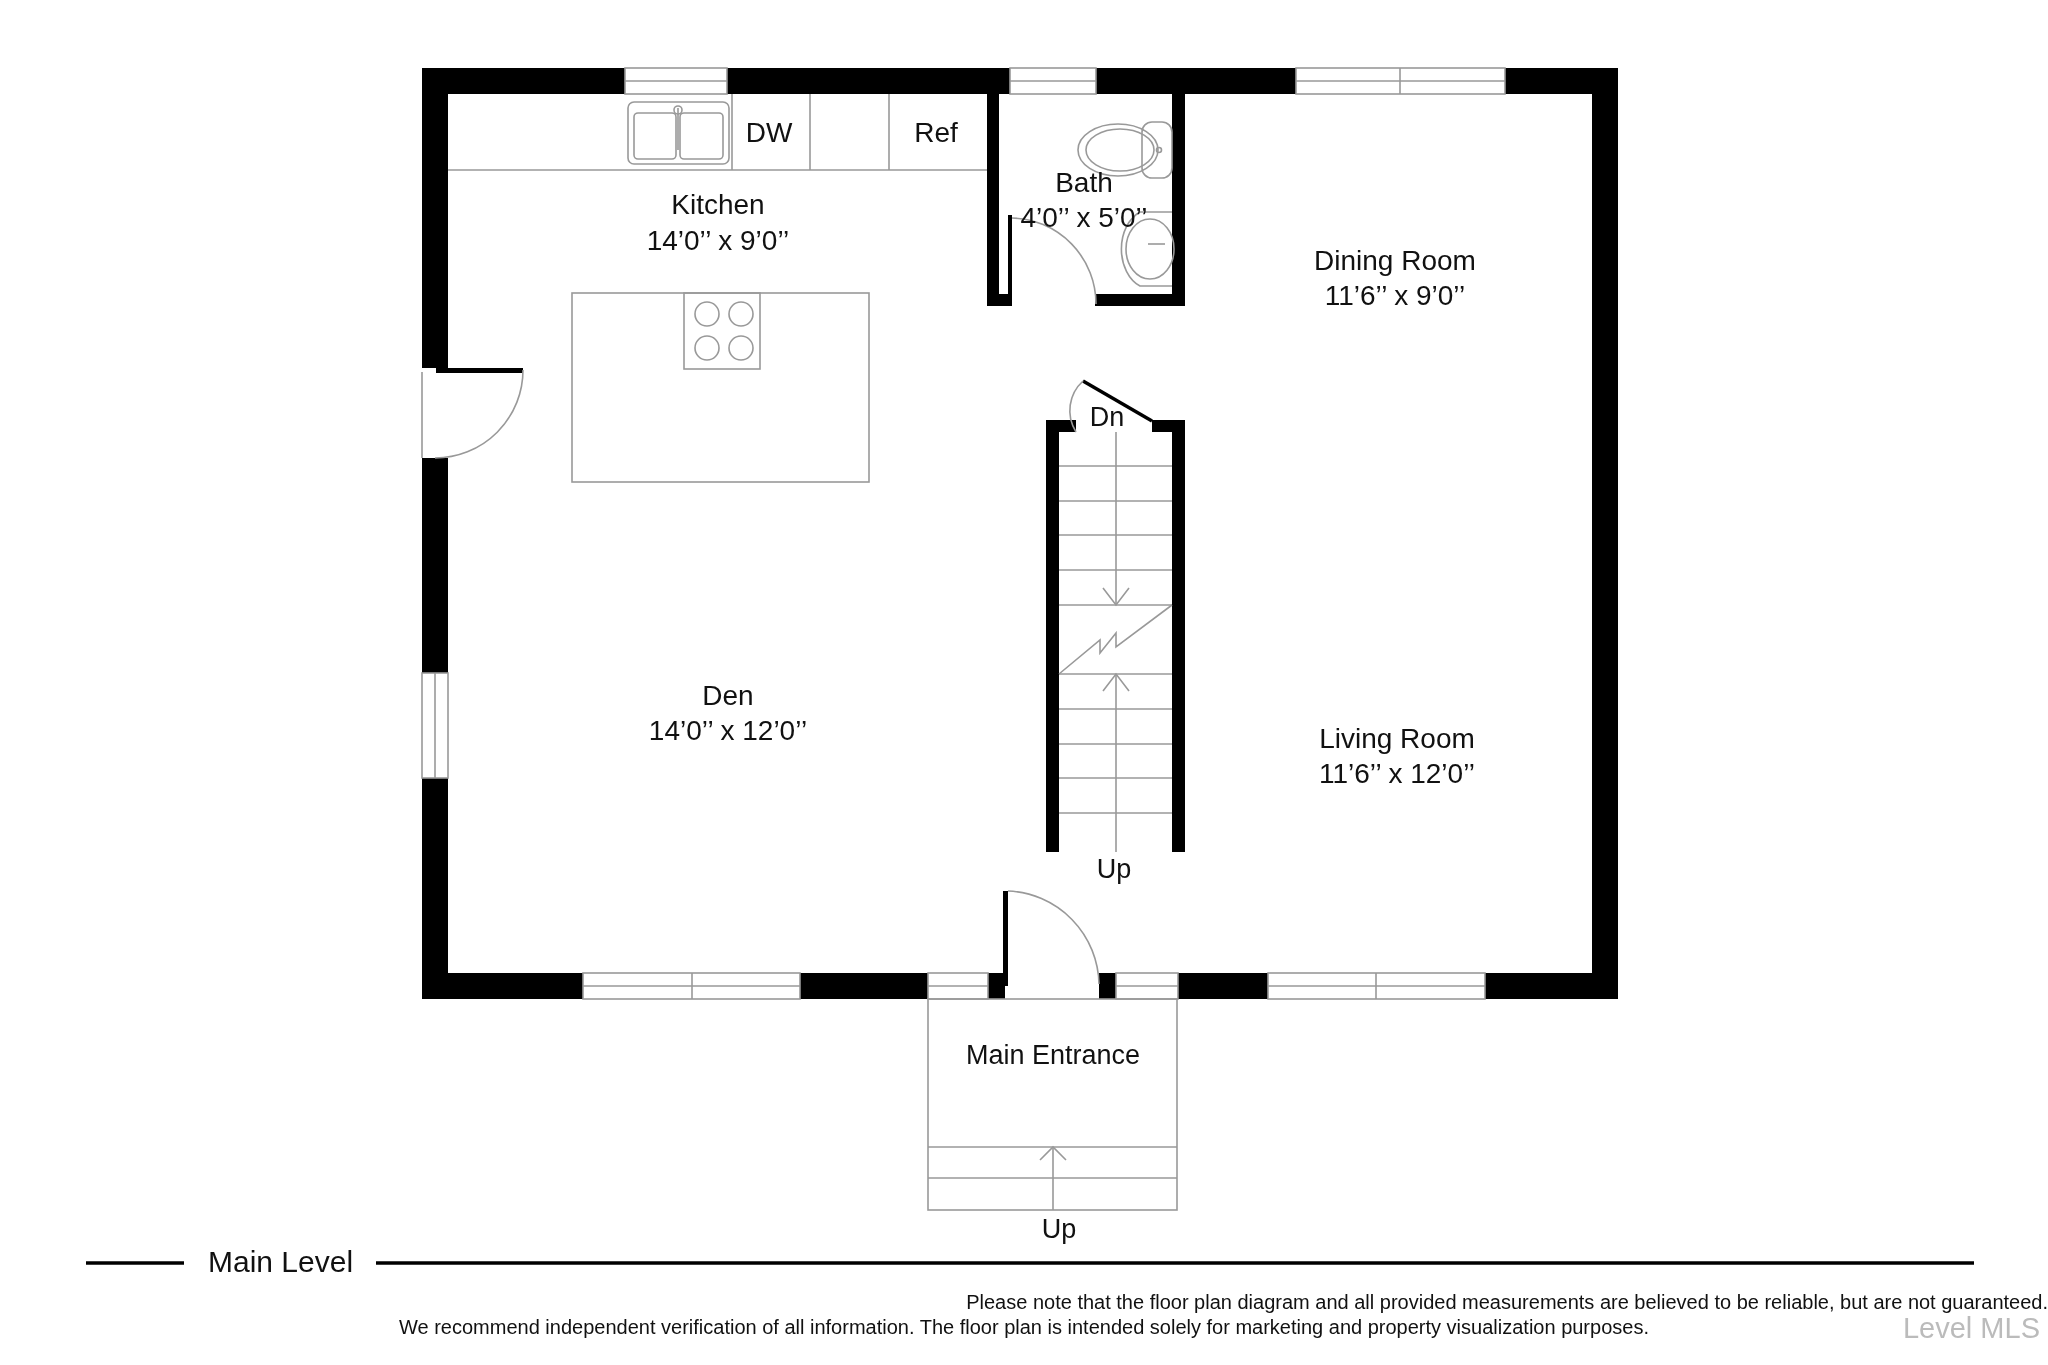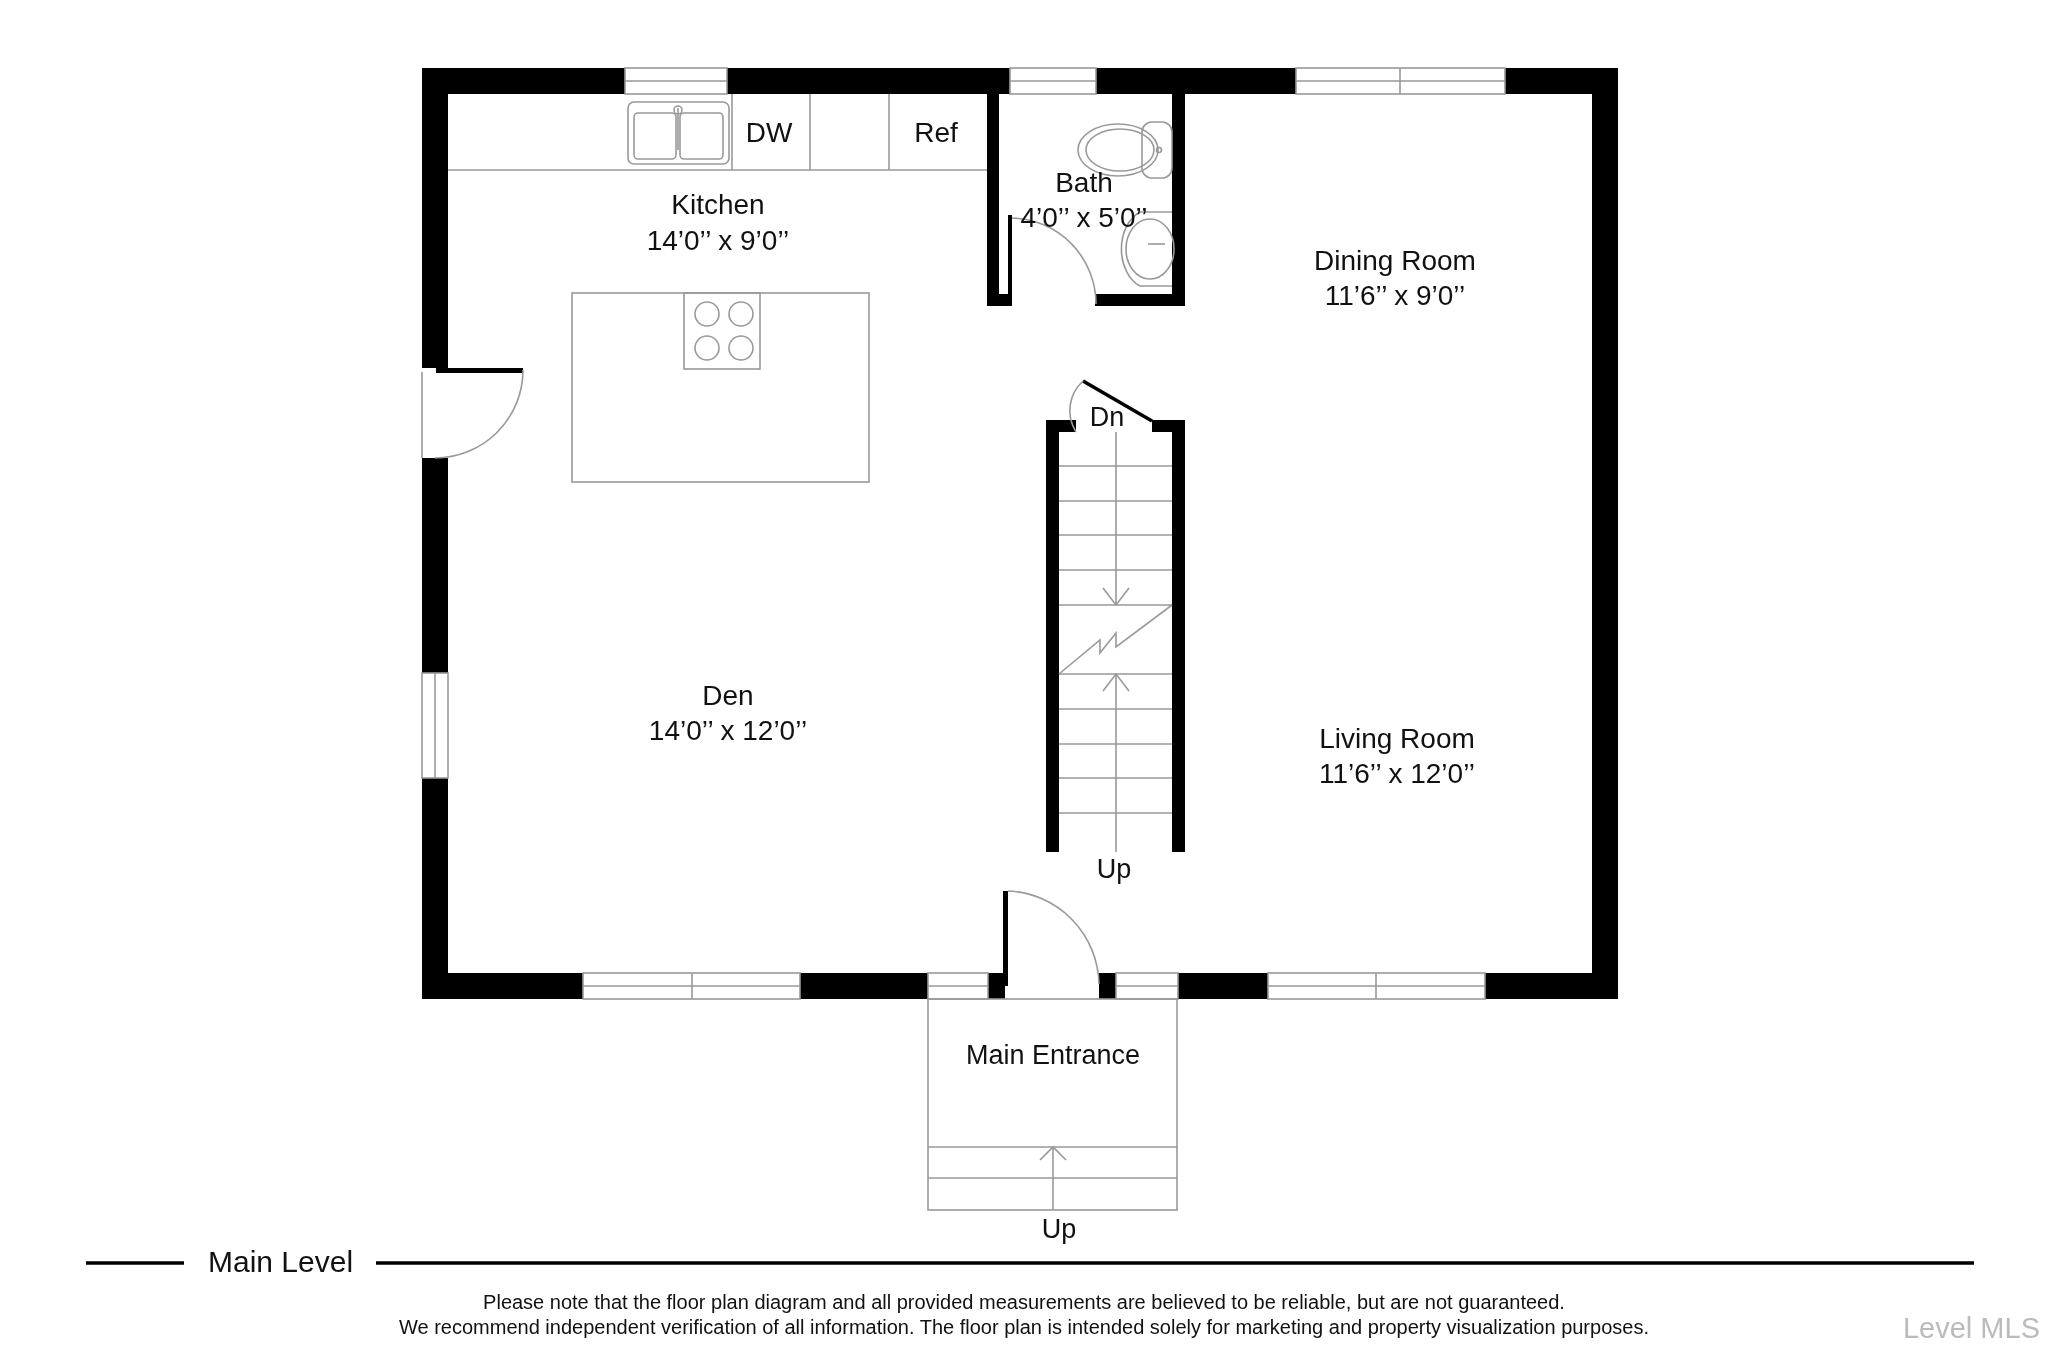--- a/index.html
+++ b/index.html
@@ -180,15 +180,15 @@
     <text class="lbl" x="1053" y="1064" font-size="27">Main Entrance</text>
   </g>
 
   <g>
     <line x1="86" y1="1263" x2="184" y2="1263" stroke="#000" stroke-width="3.5"></line>
     <line x1="376" y1="1263" x2="1974" y2="1263" stroke="#000" stroke-width="3.5"></line>
   </g>
   <text x="208" y="1272" font-size="30" fill="#111" font-family="Liberation Sans, sans-serif">Main Level</text>
 </svg>
 
-<div class="footer" style="top:1291px;">Please note that the floor plan diagram and all provided measurements are believed to be reliable, but are not guaranteed.</div>
+<div class="footer" style="top:1291px;text-align:right;">Please note that the floor plan diagram and all provided measurements are believed to be reliable, but are not guaranteed.</div>
 <div class="footer" style="top:1316px;">We recommend independent verification of all information. The floor plan is intended solely for marketing and property visualization purposes.</div>
 <div class="mls">Level MLS</div>
 
 </body></html>

